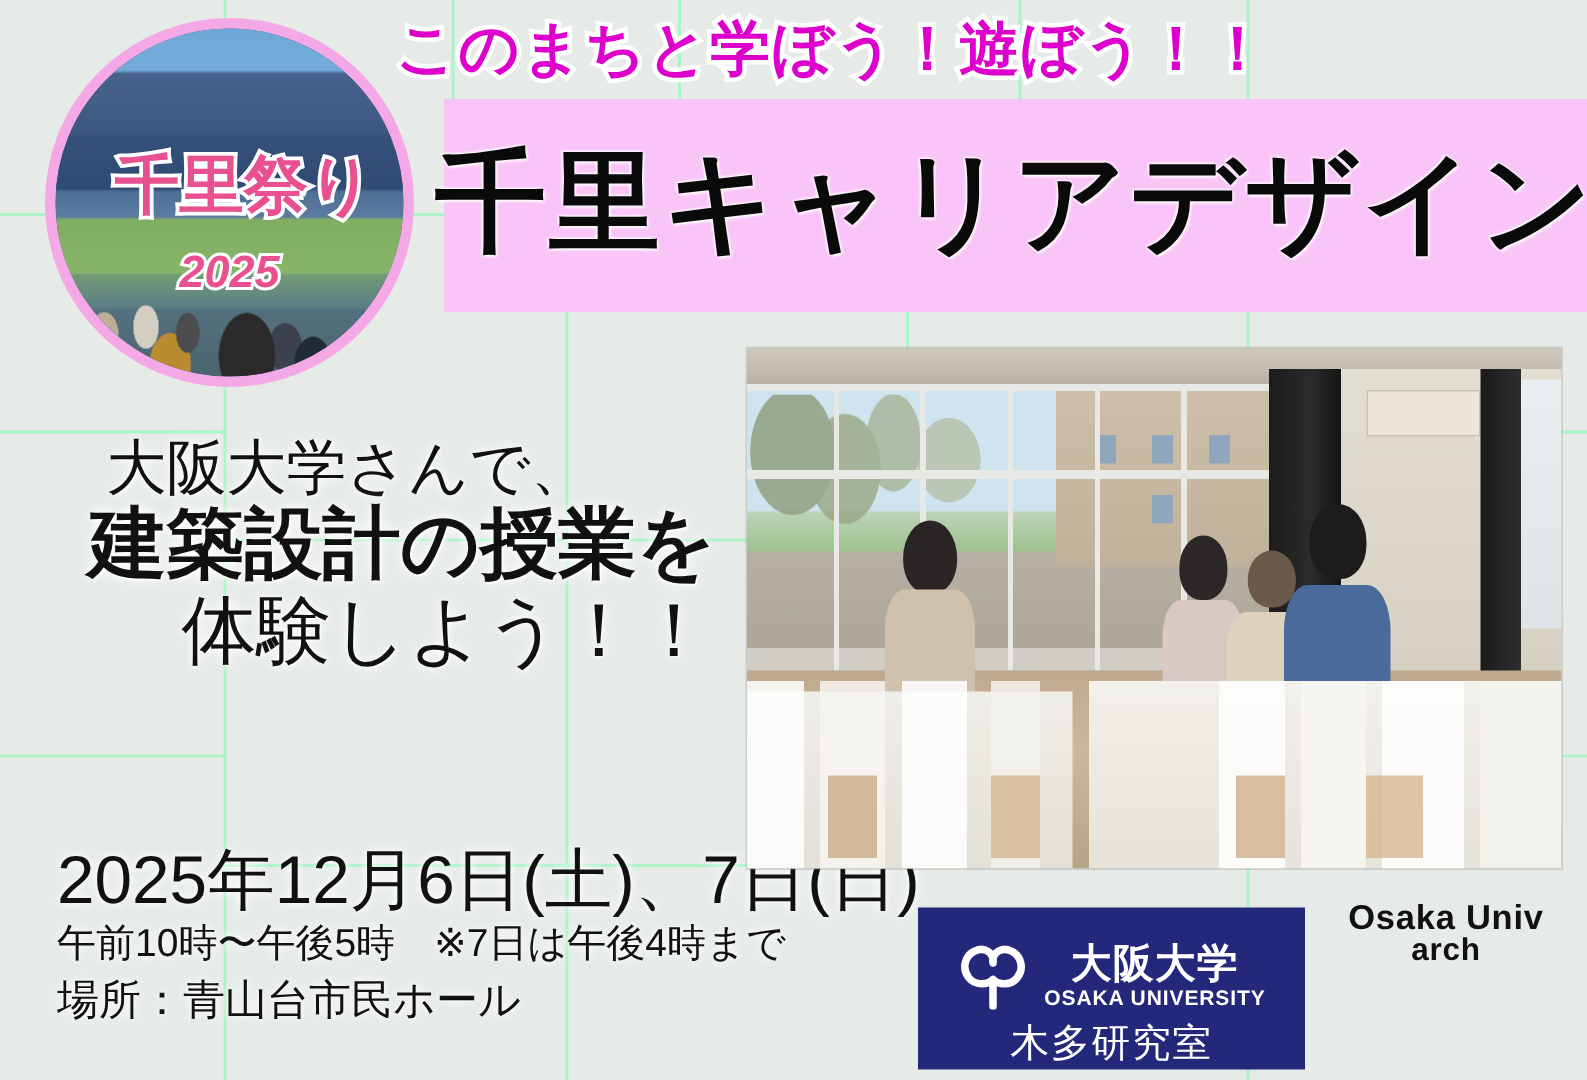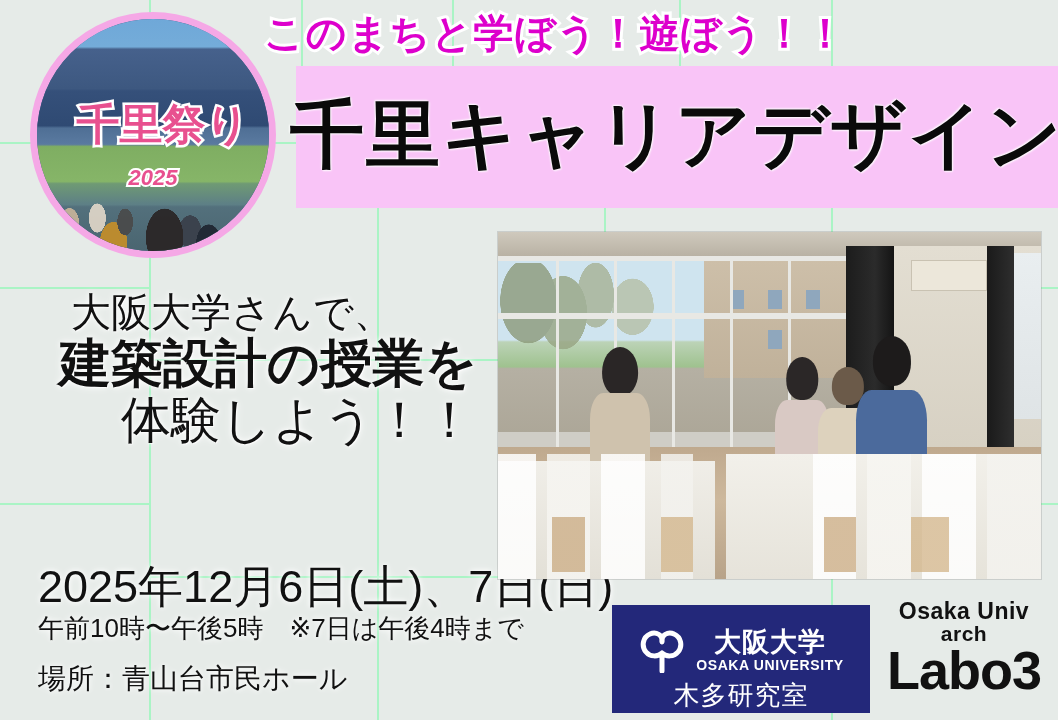--- a/index.html
+++ b/index.html
@@ -136,21 +136,21 @@
     paint-order: stroke fill;
     letter-spacing: 0px;
     line-height: 1;
     white-space: nowrap;
     padding-left: 20px;
   }
   .badge-year {
     position: absolute;
     left: 0; right: 0; top: 64%;
     text-align: center;
-    font-size: 22px;
+    font-size: 30px;
     font-weight: bold;
     font-style: italic;
     color: #e8508f;
     -webkit-text-stroke: 4px #ffffff;
     paint-order: stroke fill;
     line-height: 1;
   }
 
   
   .message {
@@ -184,21 +184,21 @@
   .details-line {
     line-height: 1.14;
     white-space: nowrap;
     text-shadow:
       0 0 5px rgba(255,255,255,0.95),
       0 0 9px rgba(255,255,255,0.8);
   }
   .det-heading { font-size: 25px; }
   .det-date    { font-size: 45px; margin-top: 16px; }
   .det-time    { font-size: 26px; margin-top: 2px; }
-  .det-place   { font-size: 28px; margin-top: 19px; }
+  .det-place   { font-size: 28px; margin-top: 7px; }
 
   
   .main-photo {
     position: absolute;
     left: 498px; top: 232px;
     width: 543px; height: 347px;
     z-index: 6;
     overflow: hidden;
     box-shadow: 0 0 0 1px rgba(120,120,120,0.25);
     background: #d8d4cc;
@@ -443,16 +443,15 @@
         <div class="lh-jp">大阪大学</div>
         <div class="lh-en">OSAKA UNIVERSITY</div>
       </div>
     </div>
     <div class="lh-lab">木多研究室</div>
   </div>
 
   <div class="logo-labo3">
     <div class="l3-line1">Osaka Univ</div>
     <div class="l3-line2">arch</div>
-    <div class="l3-line3">Labo3</div>
   </div>
 
 </div>
 
 </body></html>

